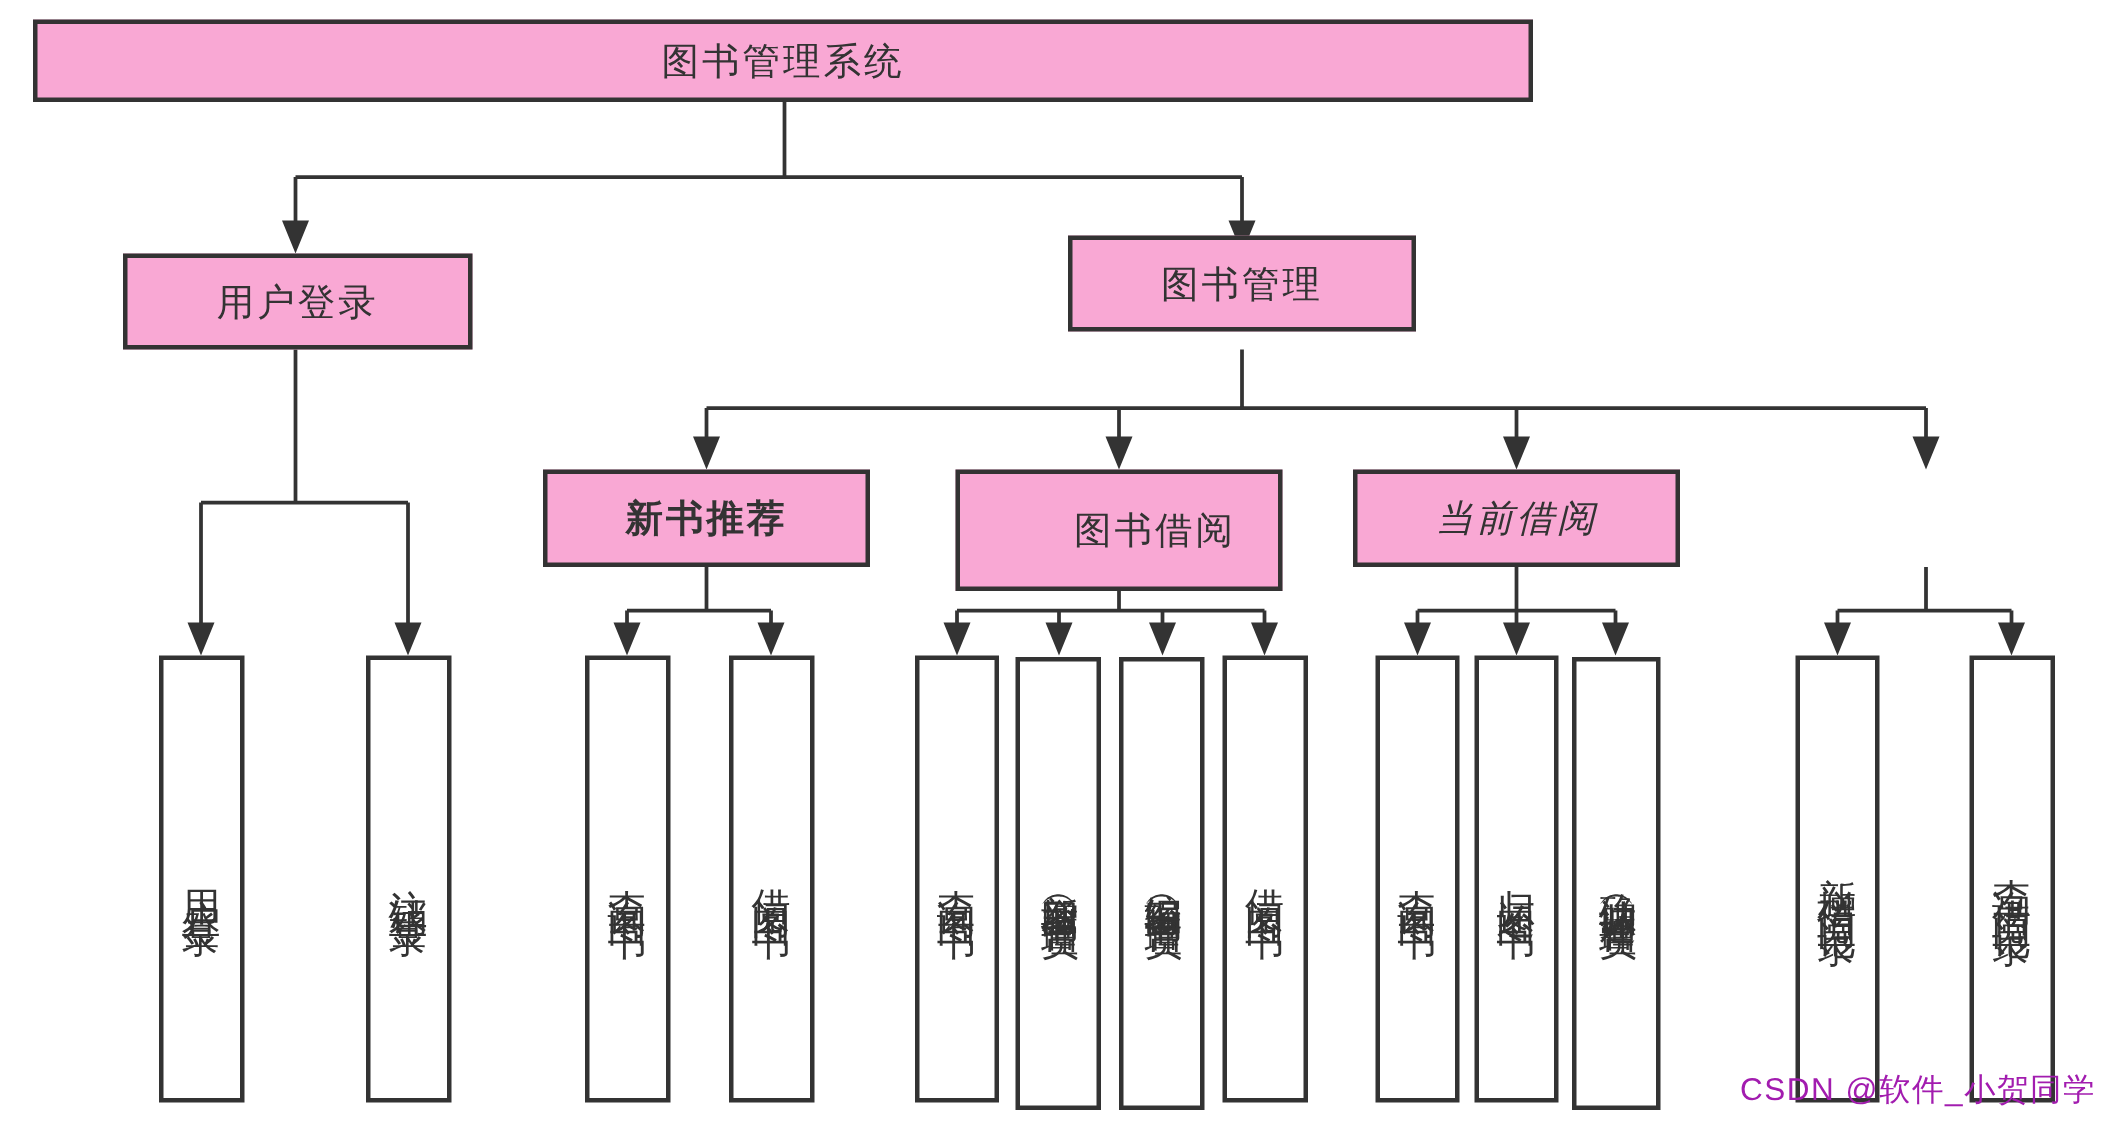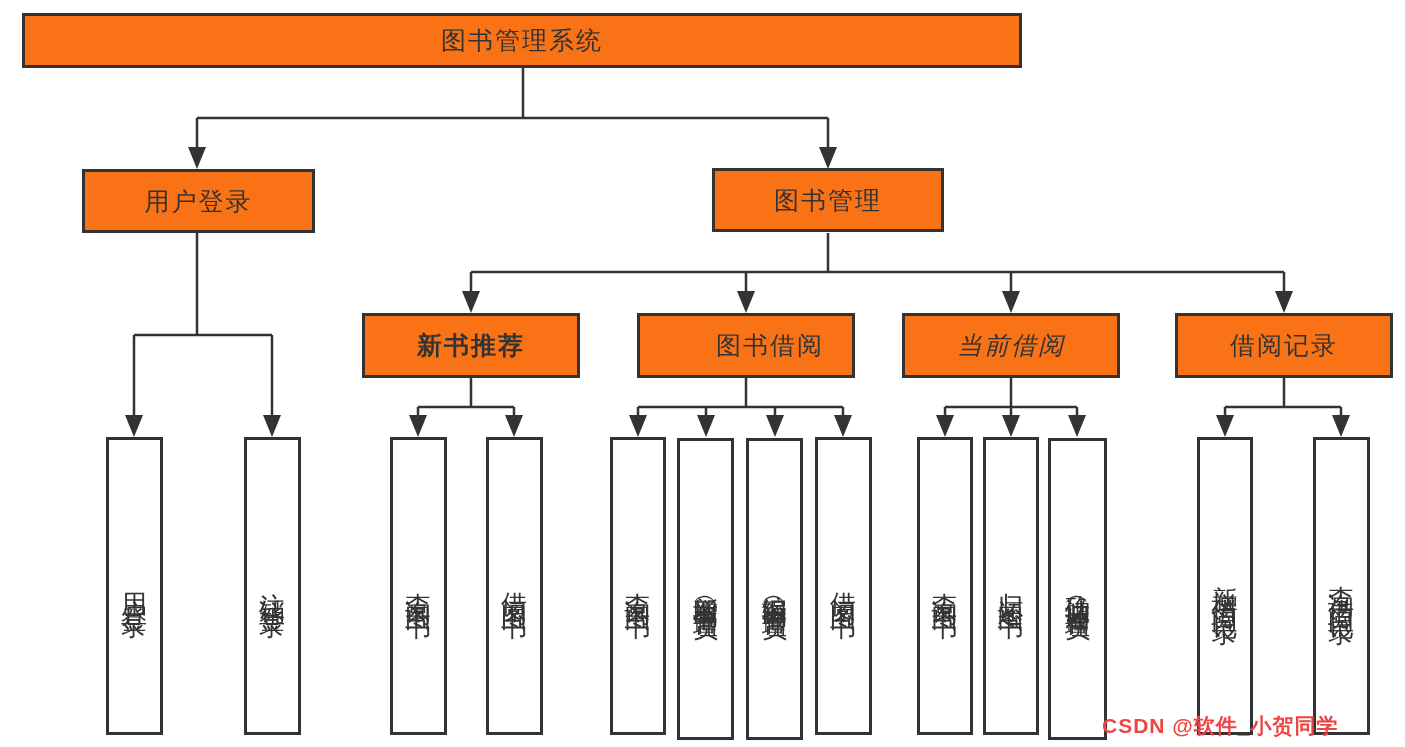--- a/index.html
+++ b/index.html
@@ -10,21 +10,21 @@
     overflow: hidden;
     font-family: "Liberation Sans", sans-serif;
   }
   #canvas { position: absolute; inset: 0; width: 1405px; height: 747px; }
   svg.connectors { position: absolute; left: 0; top: 0; pointer-events: none; }
 
   .hbox {
     position: absolute;
     box-sizing: border-box;
     border: 3px solid #333333;
-    background: #f97316;
+    background: #f9a8d4;
     display: flex; align-items: center; justify-content: center;
     font-size: 25px; letter-spacing: 2px; color: #333333;
     z-index: 2;
   }
   .vbox {
     position: absolute;
     box-sizing: border-box;
     border: 3px solid #333333;
     background: #ffffff;
     display: flex; align-items: center; justify-content: center;
@@ -37,27 +37,26 @@
     letter-spacing: 7px;
     color: #333333;
     line-height: 1;
   }
   .vbox.compact span {
     font-size: 25px;
     letter-spacing: 3px;
   }
   .watermark {
     position: absolute;
-    left: 1102px; top: 712px;
+    left: 1160px; top: 712px;
     font-size: 21px;
-    color: #ef4444;
+    color: #a21caf;
     letter-spacing: 1px;
     z-index: 3;
     white-space: nowrap;
-    font-weight: bold;
   }
 </style>
 </head>
 <body>
 
 <div id="canvas">
 
   <svg class="connectors" width="1405" height="747" viewBox="0 0 1405 747">
     <path fill="none" stroke="#333333" stroke-width="2.5" d="M523 68 L523 118
              M197 118 L828 118  M197 118 L197 152  M828 118 L828 152
@@ -91,26 +90,25 @@
              M936 415 L954 415 L945 437 Z
              M1002 415 L1020 415 L1011 437 Z
              M1068 415 L1086 415 L1077 437 Z
              M1216 415 L1234 415 L1225 437 Z
              M1332 415 L1350 415 L1341 437 Z"></path>
   </svg>
 
   <div class="hbox" style="left:22px; top:13px; width:1000px; height:55px;">图书管理系统</div>
 
   <div class="hbox" style="left:82px; top:169px; width:233px; height:64px;">用户登录</div>
-  <div class="hbox" style="left:712px; top:168px; width:232px; height:64px;">图书管理</div>
+  <div class="hbox" style="left:712px; top:157px; width:232px; height:64px;">图书管理</div>
 
   <div class="hbox" style="left:362px; top:313px; width:218px; height:65px;font-weight:bold;">新书推荐</div>
-  <div class="hbox" style="left:637px; top:313px; width:218px; height:65px;padding-left:48px;">图书借阅</div>
+  <div class="hbox" style="left:637px; top:313px; width:218px; height:81px;padding-left:48px;">图书借阅</div>
   <div class="hbox" style="left:902px; top:313px; width:218px; height:65px;font-style:italic;">当前借阅</div>
-  <div class="hbox" style="left:1175px; top:313px; width:218px; height:65px;">借阅记录</div>
 
   <div class="vbox" style="left:106px; top:437px; width:57px; height:298px;">
     <span>用户登录</span>
   </div>
   <div class="vbox" style="left:244px; top:437px; width:57px; height:298px;">
     <span>注销登录</span>
   </div>
 
   <div class="vbox" style="left:390px; top:437px; width:57px; height:298px;">
     <span>查询图书</span>

